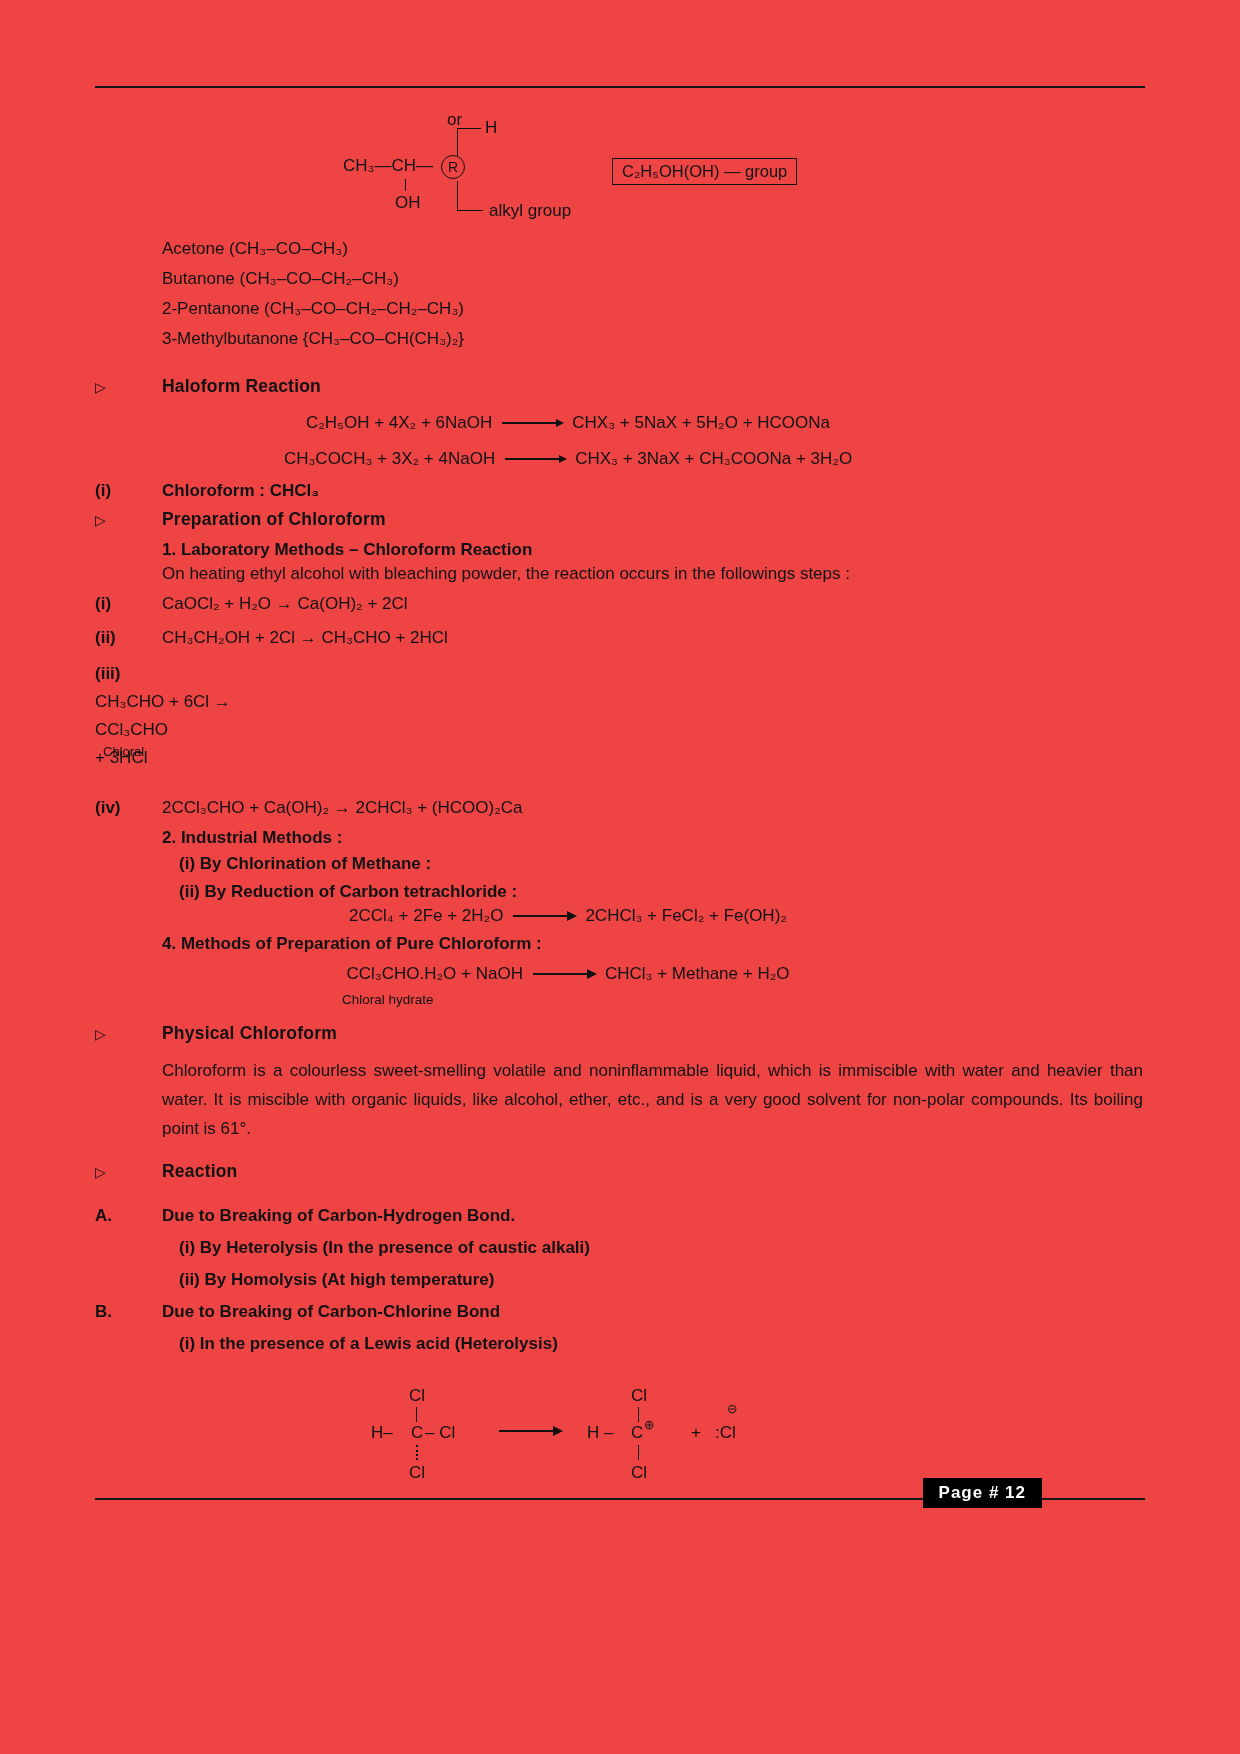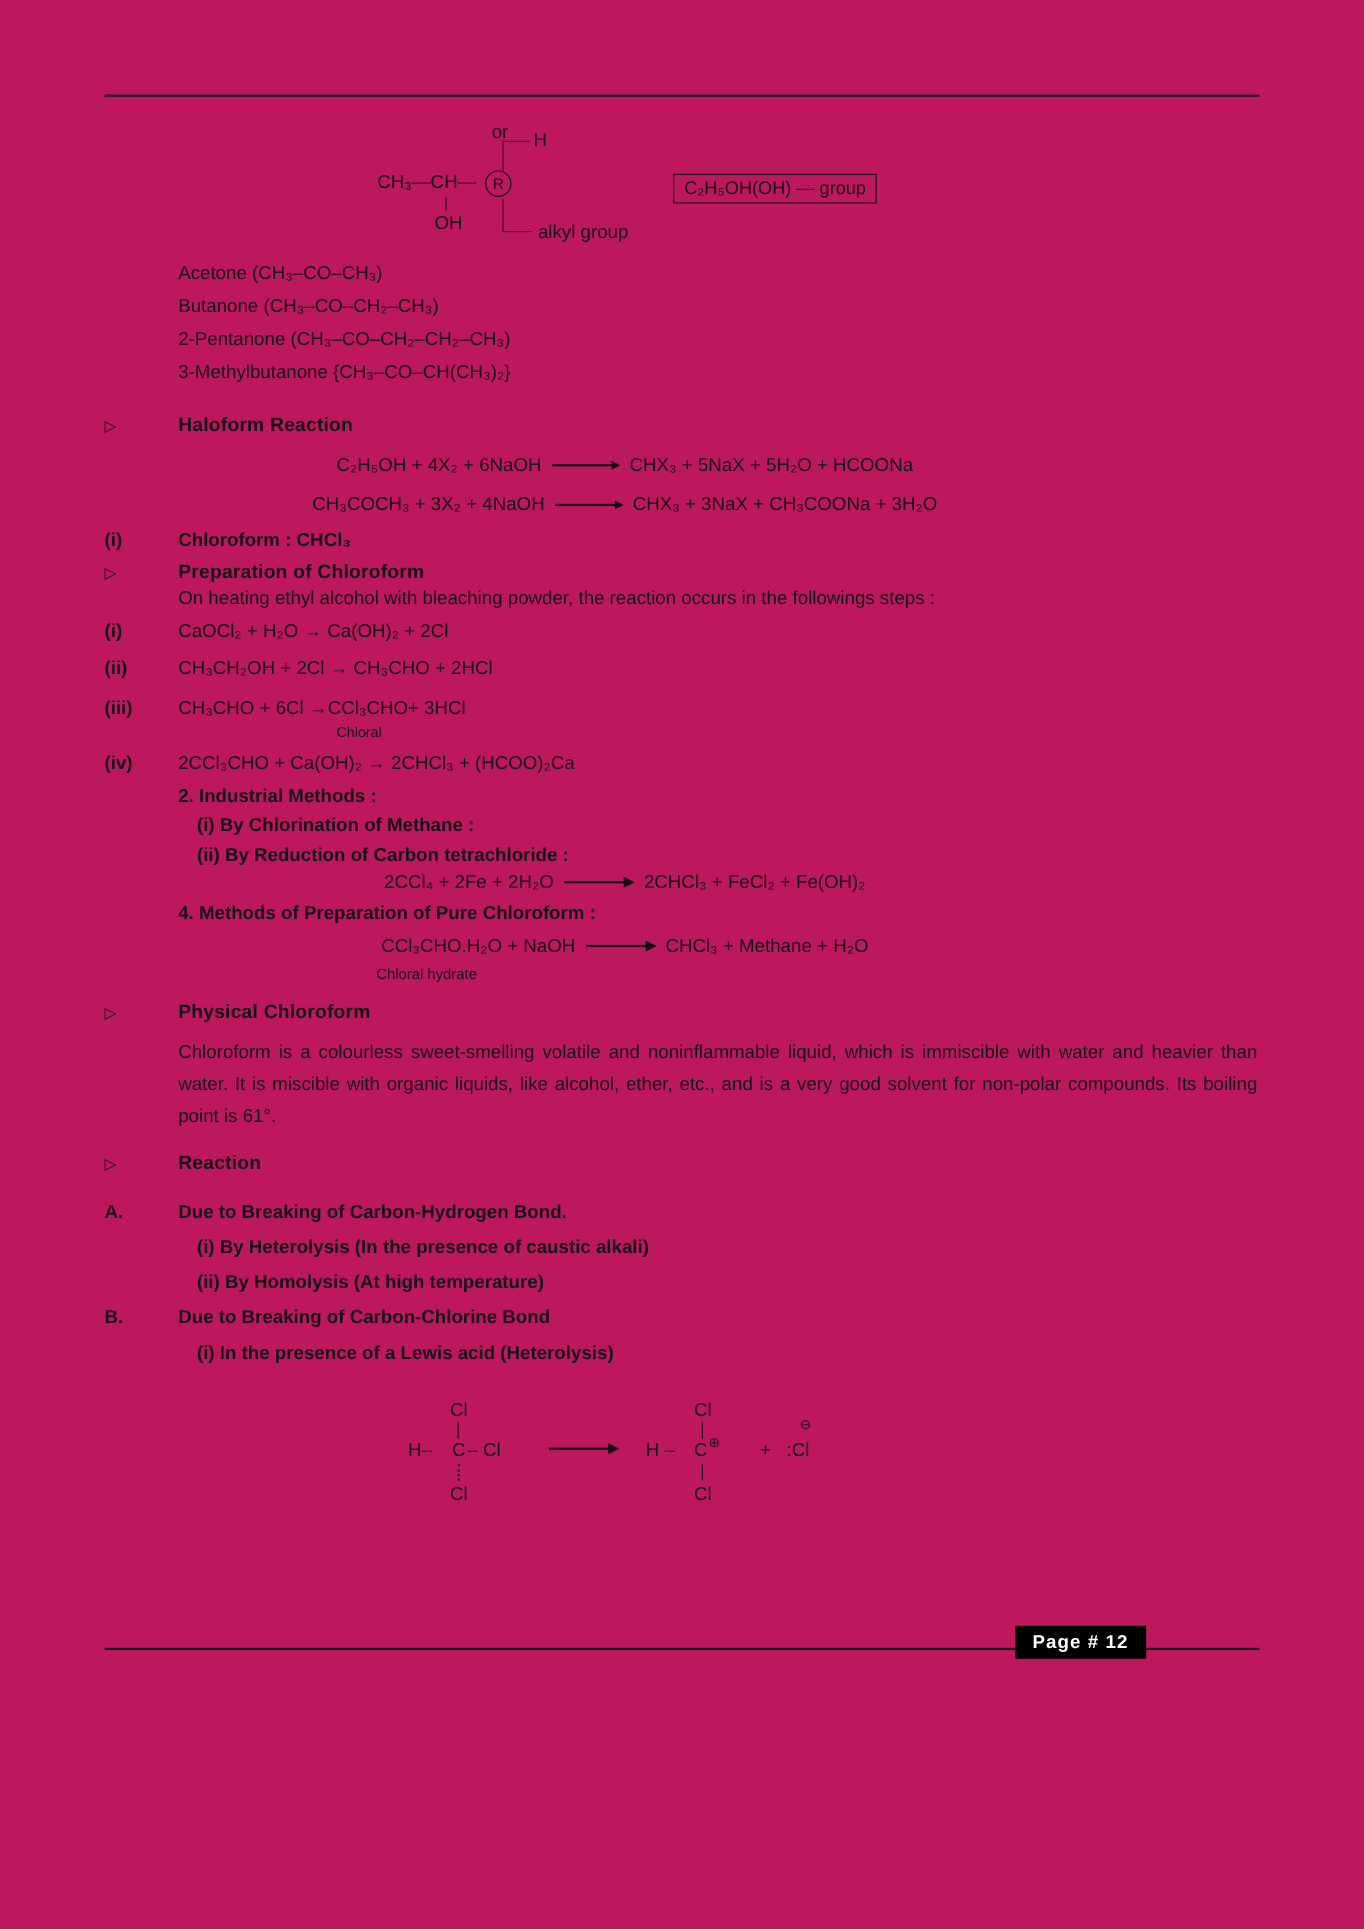--- a/index.html
+++ b/index.html
@@ -1,21 +1,21 @@
 <!DOCTYPE html>
 <html><head>
 <meta charset="utf-8">
 <style>
   * { box-sizing: border-box; }
   body { margin: 0; background: #ffffff; }
   .page {
     position: relative;
     width: 1240px;
     height: 1754px;
-    background: #be185d;
+    background: #ef4444;
     font-family: "Liberation Sans", sans-serif;
     font-size: 17px;
     color: #121214;
     overflow: hidden;
   }
   .rule { position: absolute; left: 95px; width: 1050px; height: 2px; background: #15151a; }
   .rule-top { top: 86px; }
   .rule-bottom { top: 1498px; }
   .footer-box {
     position: absolute; top: 1478px; right: 198px;
@@ -135,31 +135,32 @@
 
     <div class="labeled-row" style="margin-top:12px;">
       <span class="row-label">(i)</span>
       <span class="row-text">Chloroform : CHCl₃</span>
     </div>
 
     <div class="h-row" style="margin-top:8px;">
       <span class="bullet">▷</span>
       <span class="h-title">Preparation of Chloroform</span>
     </div>
+    <div class="indent-1 bold" style="margin-top:10px;">1. Laboratory Methods – Chloroform Reaction</div>
     <div class="indent-1" style="margin-top:4px;">On heating ethyl alcohol with bleaching powder, the reaction occurs in the followings steps :</div>
 
     <div class="step-row">
       <span class="row-label">(i)</span>
       <span>CaOCl₂ + H₂O → Ca(OH)₂ + 2Cl</span>
     </div>
     <div class="step-row">
       <span class="row-label">(ii)</span>
       <span>CH₃CH₂OH + 2Cl → CH₃CHO + 2HCl</span>
     </div>
-    <div class="step-row" style="margin-top:8px; margin-bottom:22px;">
+    <div class="step-row" style="margin-top:8px; margin-bottom:22px;flex-direction:column;">
       <span class="row-label">(iii)</span>
       <span>CH₃CHO + 6Cl → </span>
       <span class="chloral-wrap">
         <span>CCl₃CHO</span>
         <span class="chloral-label">Chloral</span>
       </span>
       <span> + 3HCl</span>
     </div>
     <div class="step-row">
       <span class="row-label">(iv)</span>

